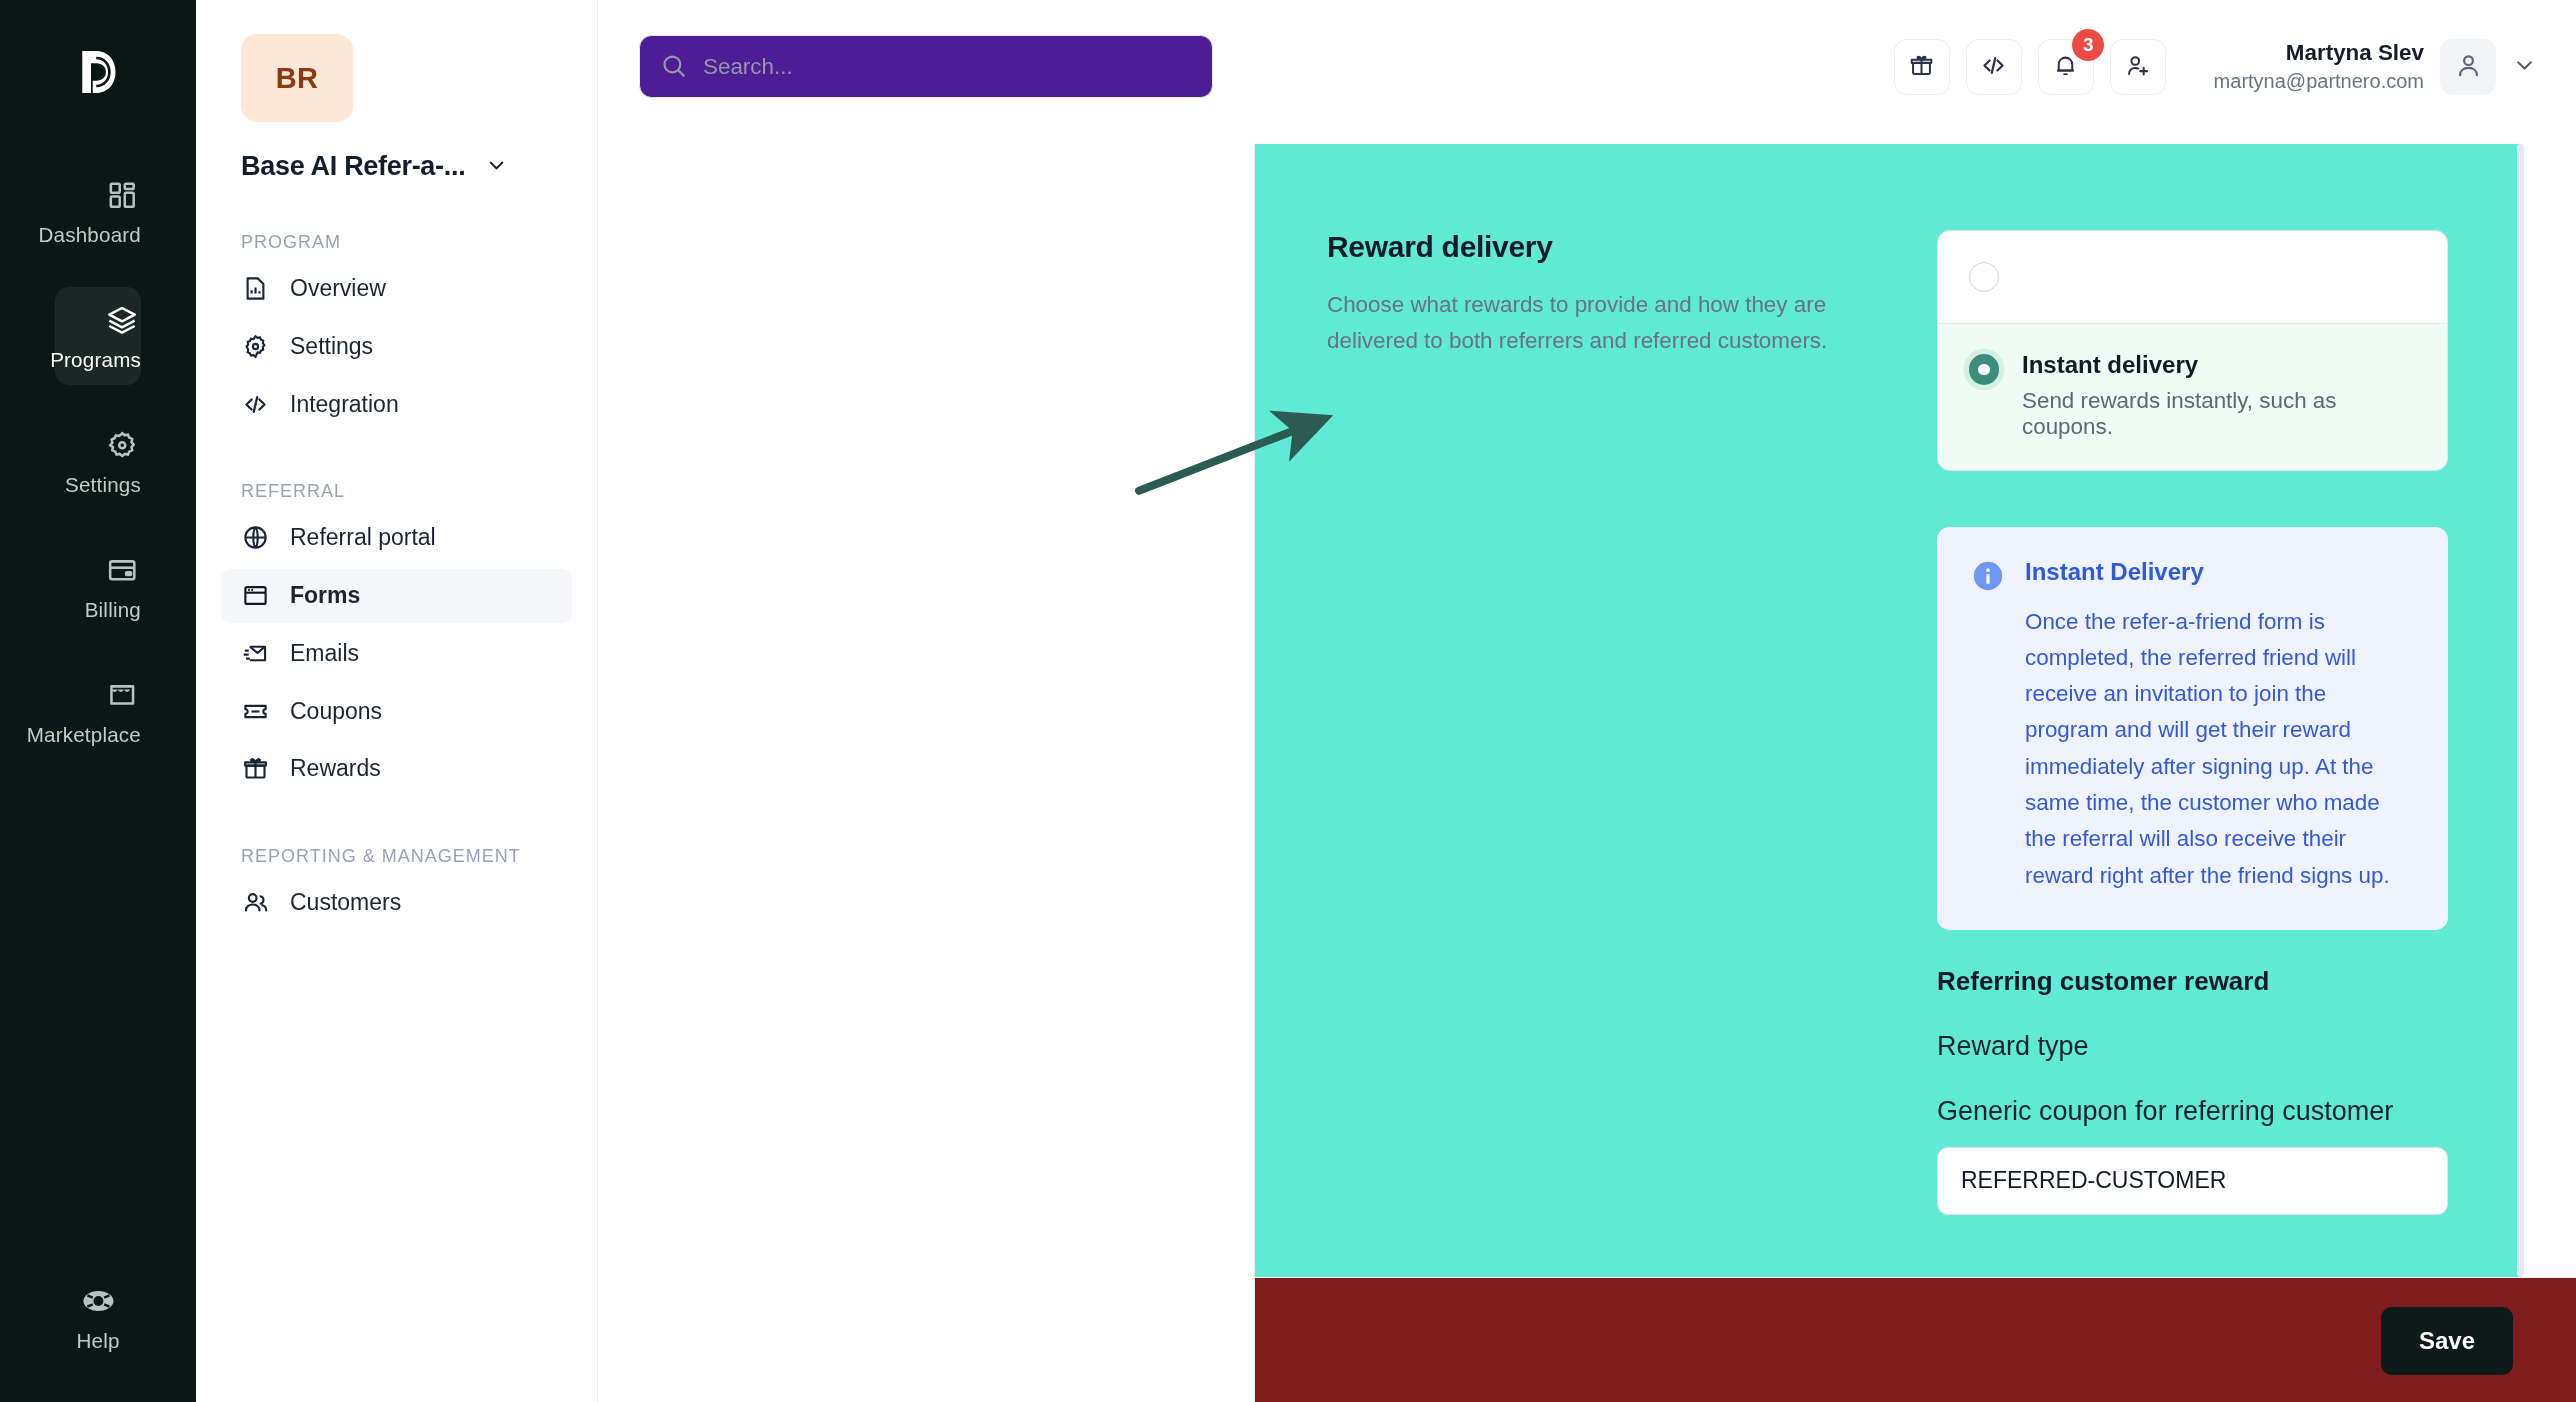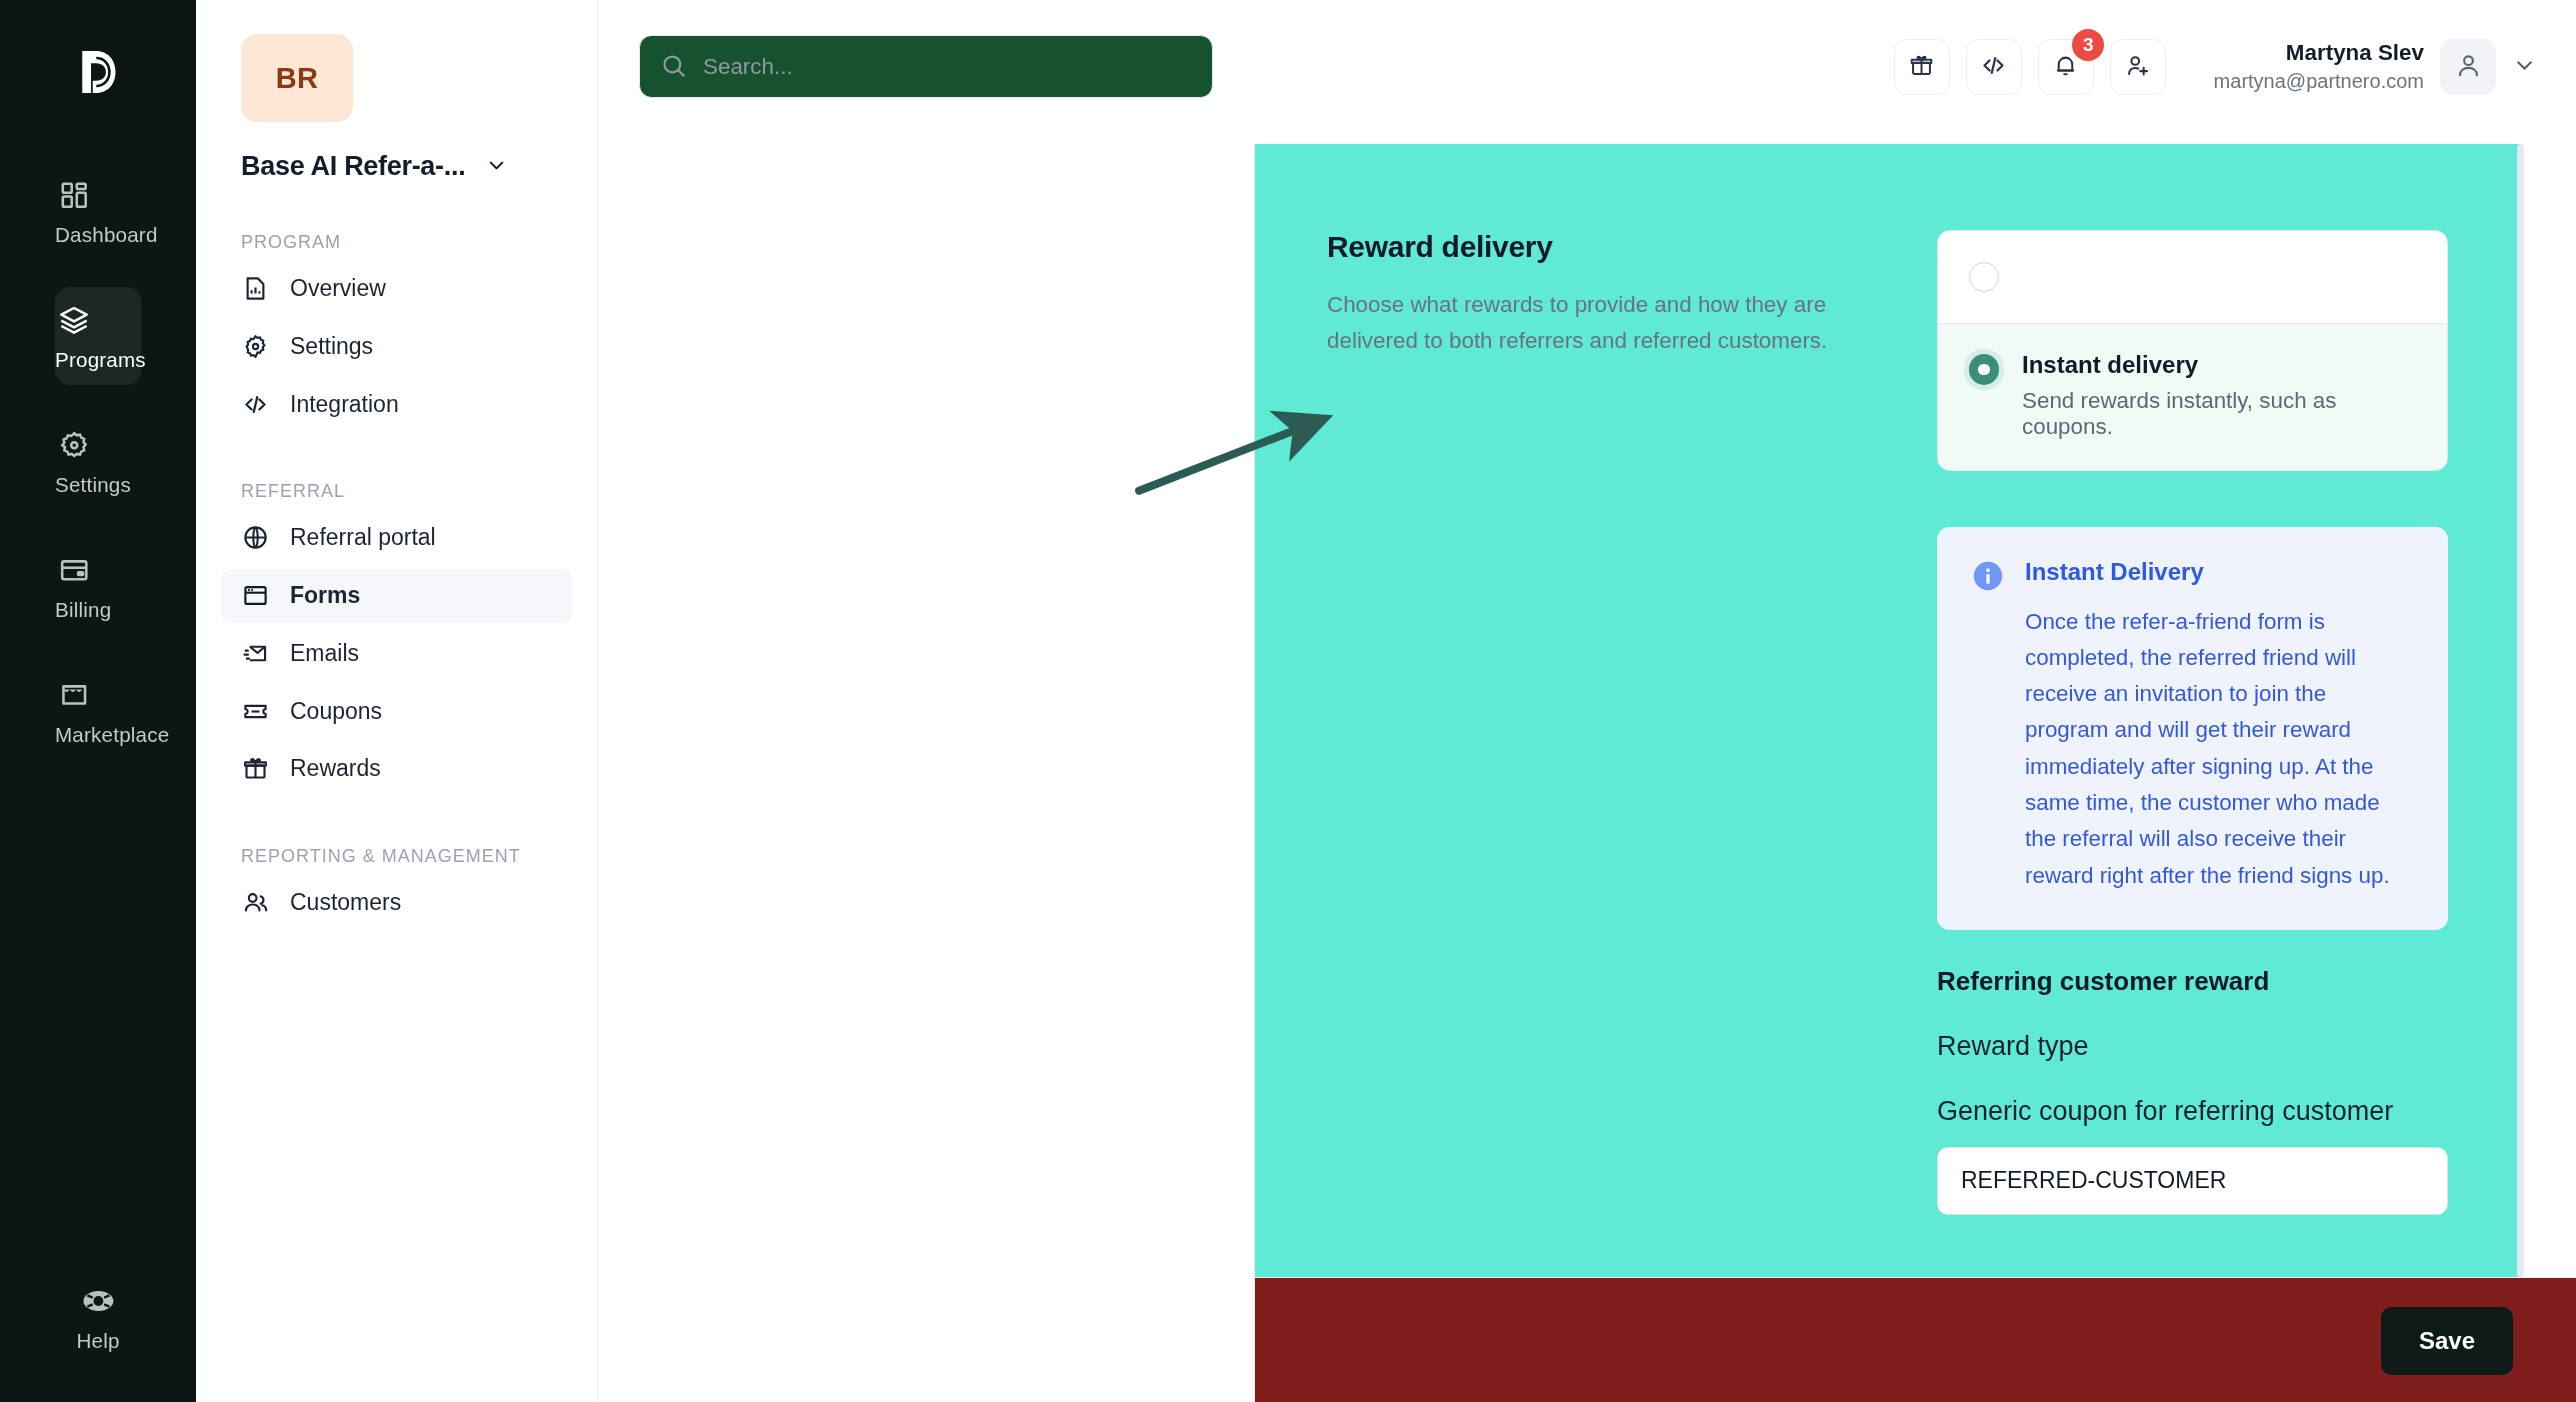--- a/index.html
+++ b/index.html
@@ -17,21 +17,21 @@
     background: #0c1614;
     display: flex; flex-direction: column; align-items: center;
     flex: 0 0 196px;
     position: relative;
   }
   .rail-logo { margin-top: 36px; width: 72px; height: 72px; display:flex; align-items:center; justify-content:center; }
   .rail-items { margin-top: 54px; width: 100%; display: flex; flex-direction: column; align-items: center; }
   .rail-item {
     width: 86px; padding: 14.4px 0 12.6px 0; margin-bottom: 27px;
     border-radius: 14.4px;
-    display: flex; flex-direction: column; align-items: flex-start; gap: 9px;
+    display: flex; flex-direction: column; align-items: flex-end; gap: 9px;
     cursor: pointer;
   }
   .rail-item.active { background: #1b2825; }
   .rail-ico { width: 38px; height: 38px; display:flex; align-items:center; justify-content:center; }
   .rail-label { font-size: 20.6px; color: #c3cbc9; letter-spacing: 0.2px; }
   .rail-item.active .rail-label { color: #ffffff; }
   .rail-help {
     position: absolute; bottom: 50px; left: 50%; transform: translateX(-50%);
     display: flex; flex-direction: column; align-items: center; gap: 9px; cursor: pointer;
   }
@@ -69,21 +69,21 @@
   .nav-item.active .nav-label { font-weight: bold; }
 
   
   .main { flex: 1 1 auto; height: 1403px; position: relative; background: #ffffff; }
   .topbar {
     height: 133px; display: flex; align-items: center;
     padding: 0 39px 0 41px; background: #fff;
   }
   .search {
     width: 574px; height: 63px; border: 1.8px solid #e8eaee; border-radius: 12.6px;
-    background: #14532d; display: flex; align-items: center; gap: 16px; padding: 0 20px;
+    background: #4c1d95; display: flex; align-items: center; gap: 16px; padding: 0 20px;
     cursor: text;
   }
   .search-ph { font-size: 22.4px; color: #9198a6; }
   .top-right { margin-left: auto; display: flex; align-items: center; gap: 16px; }
   .ic-btn {
     width: 56px; height: 56px; border: 1.8px solid #ebedf1; border-radius: 12.6px;
     background: #fff; display: flex; align-items: center; justify-content: center;
     position: relative; cursor: pointer;
   }
   .badge {

